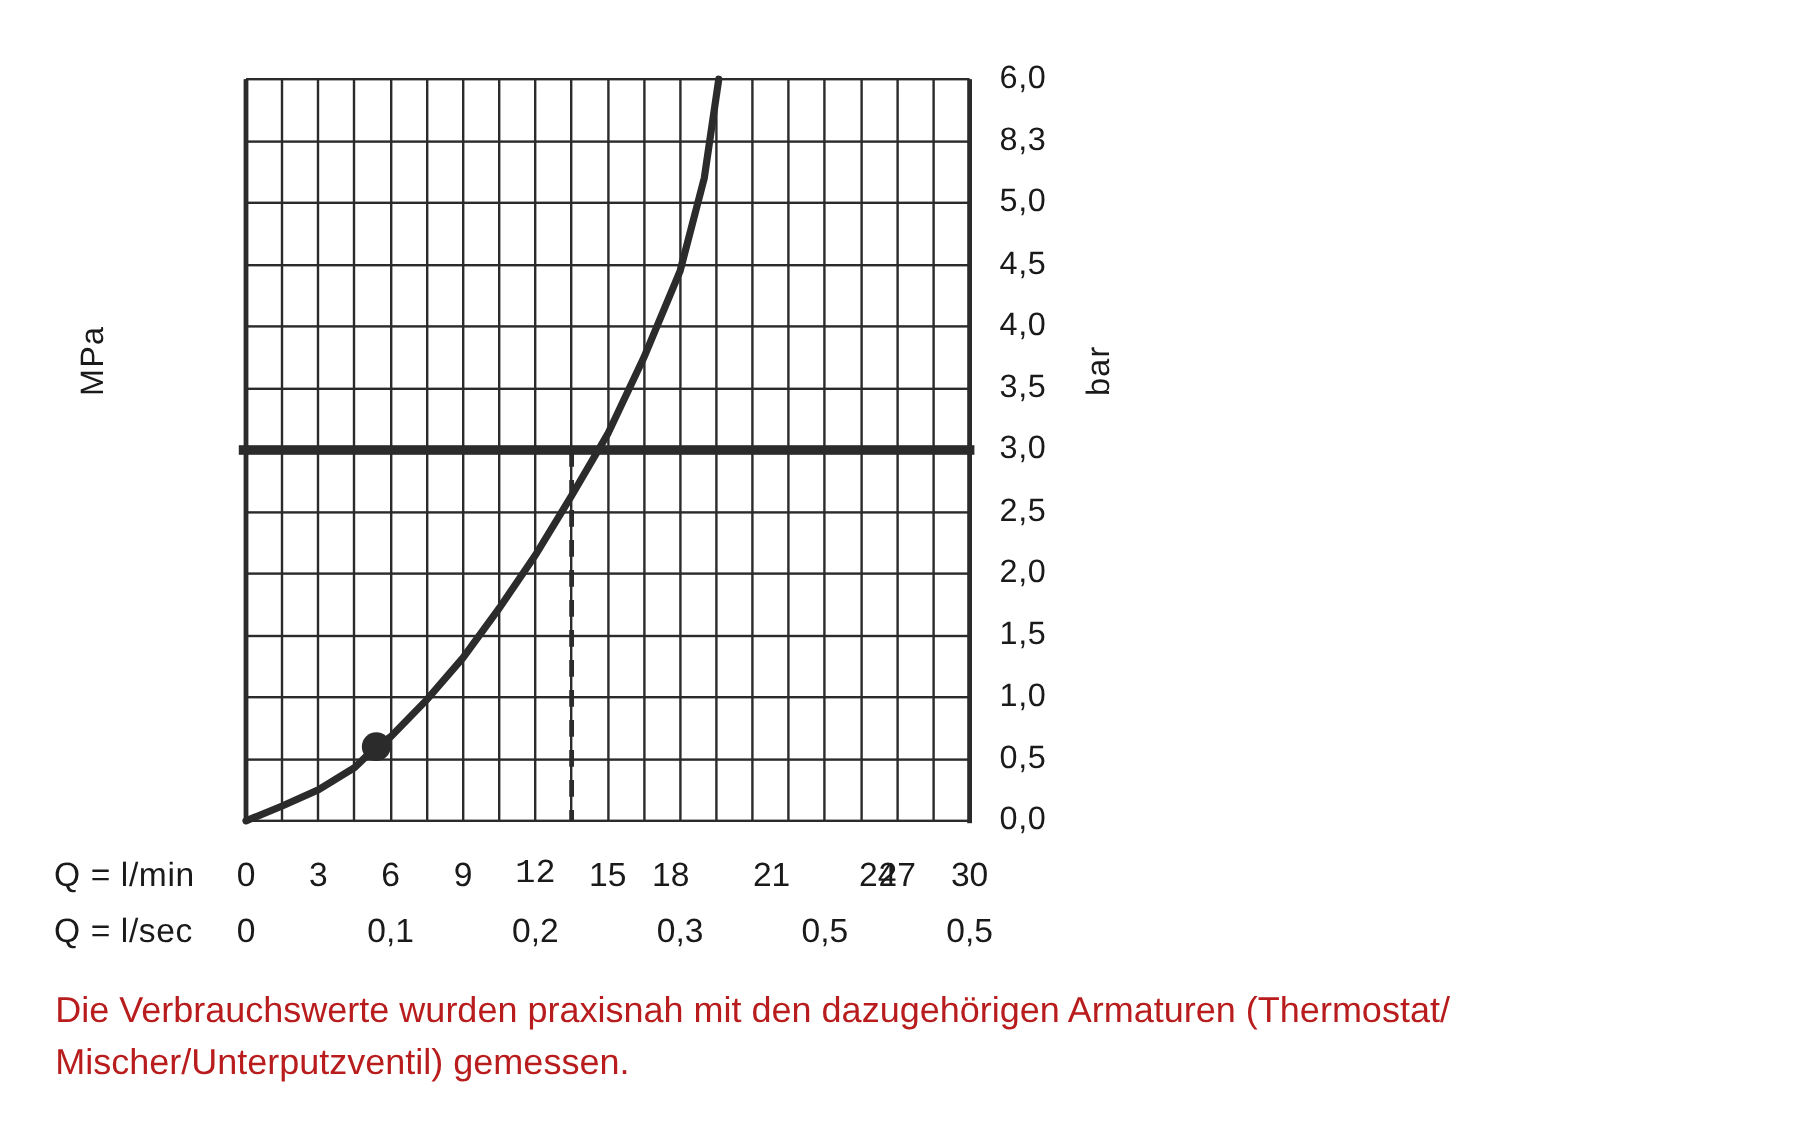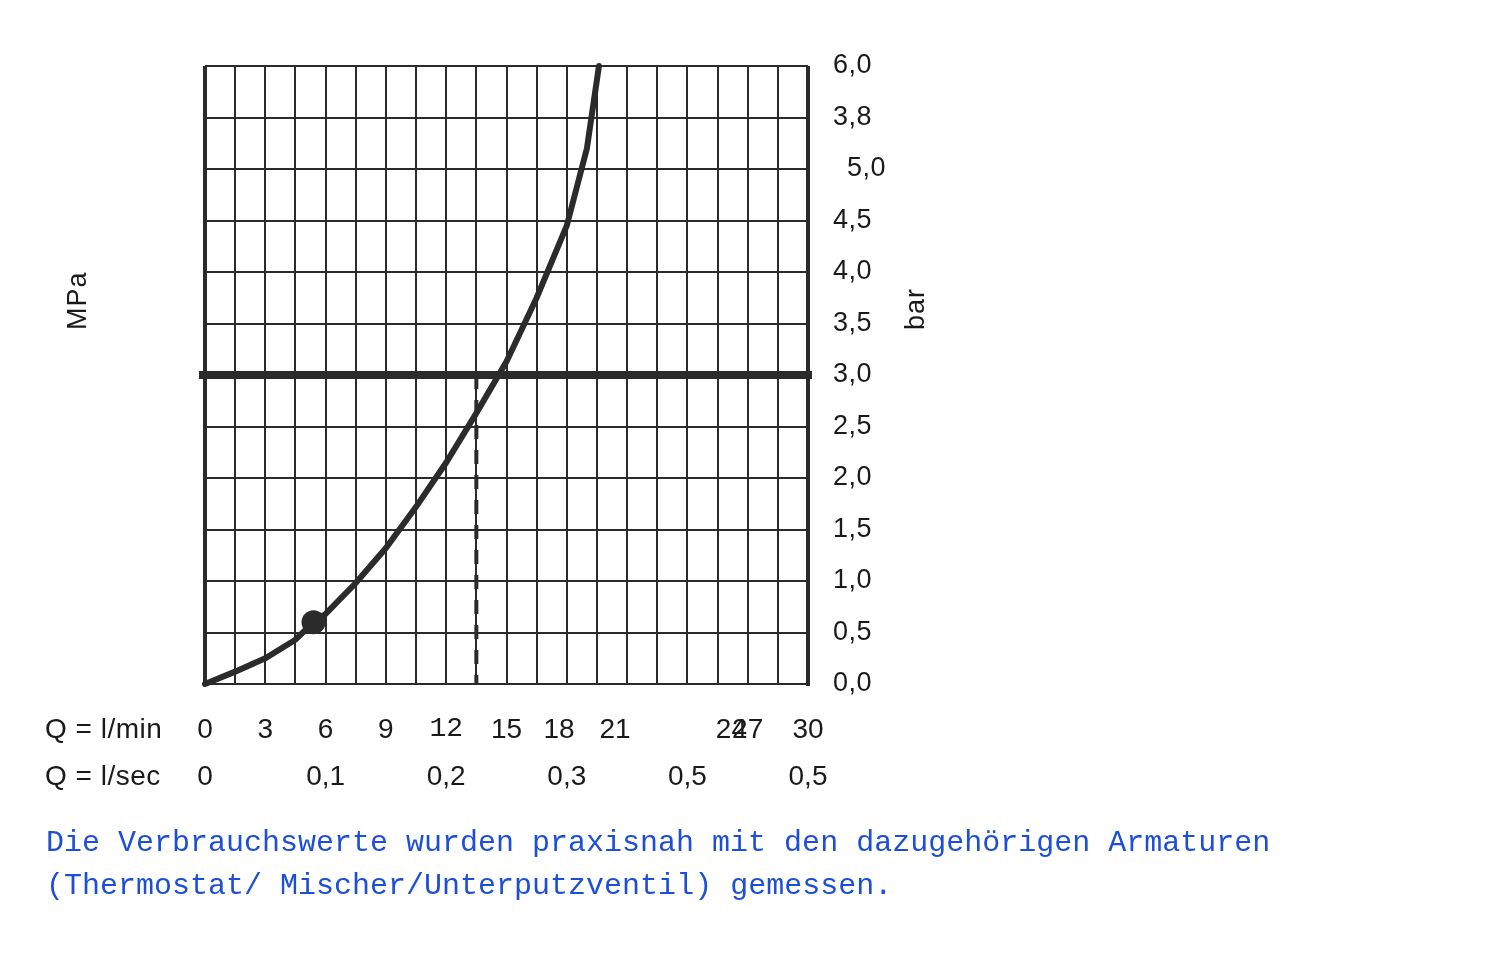--- a/index.html
+++ b/index.html
@@ -120,24 +120,24 @@
     height: 820px;
     overflow: visible;
   }
 
   
   #caption {
     position: absolute;
     left: 46px;
     top: 822px;
     width: 1330px;
-    font-family: Liberation Mono, monospace;
+    font-family: Liberation Sans, sans-serif;
     font-size: 30px;
     line-height: 1.42;
-    color: #1d4ed8;
+    color: #b91c1c;
   }
 </style>
 </head>
 <body>
 
 <div id="chart-wrap">
 
   <div class="axis-title" id="mpa-title">MPa</div>
   <div class="axis-title" id="bar-title">bar</div>
 
@@ -177,22 +177,22 @@
       <div class="gridline-v" style="left: 776.85px;"></div>
       <div class="gridline-v" style="left: 807px;"></div>
     </div>
 
   <div class="axis-left-line"></div>
   <div class="axis-right-line"></div>
 
   <div id="ticks-left"></div>
   <div id="ticks-right">
       <div class="tick-right" style="top: 49px;">6,0</div>
-      <div class="tick-right" style="top: 100.5px;">3,8</div>
-      <div class="tick-right" style="top: 152px; margin-left: 14px;">5,0</div>
+      <div class="tick-right" style="top: 100.5px;">8,3</div>
+      <div class="tick-right" style="top: 152px;">5,0</div>
       <div class="tick-right" style="top: 203.5px;">4,5</div>
       <div class="tick-right" style="top: 255px;">4,0</div>
       <div class="tick-right" style="top: 306.5px;">3,5</div>
       <div class="tick-right" style="top: 358px;">3,0</div>
       <div class="tick-right" style="top: 409.5px;">2,5</div>
       <div class="tick-right" style="top: 461px;">2,0</div>
       <div class="tick-right" style="top: 512.5px;">1,5</div>
       <div class="tick-right" style="top: 564px;">1,0</div>
       <div class="tick-right" style="top: 615.5px;">0,5</div>
       <div class="tick-right" style="top: 667px;">0,0</div>
@@ -208,21 +208,21 @@
 
   <div class="bottom-row" id="row-lmin">
     <div class="row-label">Q = l/min</div>
   <div class="bt" style="left: 205px;">0</div>
       <div class="bt" style="left: 265.3px;">3</div>
       <div class="bt" style="left: 325.6px;">6</div>
       <div class="bt" style="left: 385.9px;">9</div>
       <div class="bt" style="left: 446.2px; font-family: Liberation Mono, monospace;">12</div>
       <div class="bt" style="left: 506.5px;">15</div>
       <div class="bt" style="left: 559px;">18</div>
-      <div class="bt" style="left: 615px;">21</div>
+      <div class="bt" style="left: 643px;">21</div>
       <div class="bt" style="left: 687.4px; margin-left: 44px;">24</div>
       <div class="bt" style="left: 747.7px;">27</div>
       <div class="bt" style="left: 808px;">30</div>
     </div>
   <div class="bottom-row" id="row-lsec">
     <div class="row-label">Q = l/sec</div>
   <div class="bt" style="left: 205px;">0</div>
       <div class="bt" style="left: 325.6px;">0,1</div>
       <div class="bt" style="left: 446.2px;">0,2</div>
       <div class="bt" style="left: 566.8px;">0,3</div>

